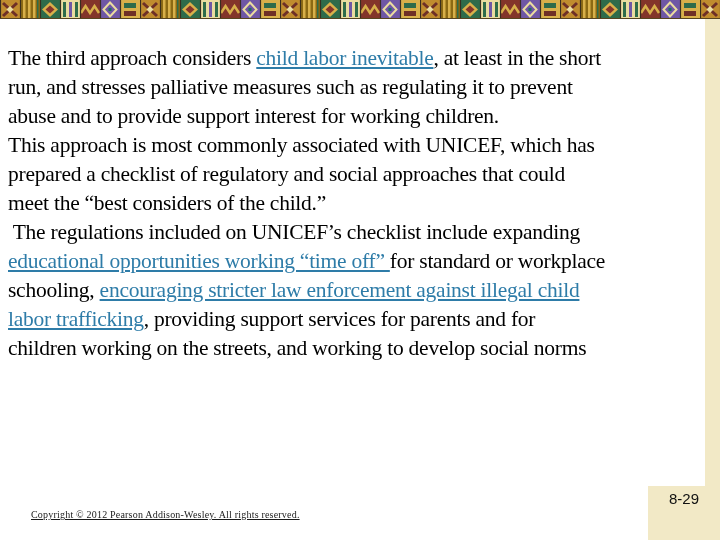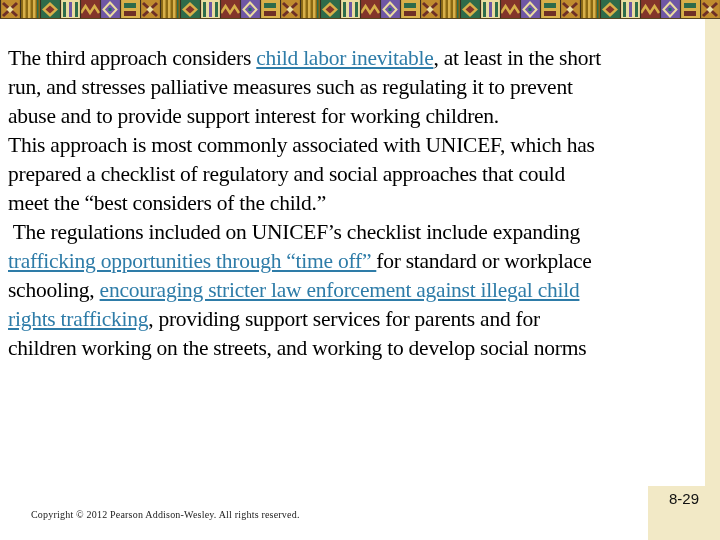--- a/index.html
+++ b/index.html
@@ -21,20 +21,21 @@
   .body-text{
     position:absolute;left:8px;top:44px;width:700px;
     font-size:21.5px;line-height:29px;letter-spacing:-0.25px;color:#000000;font-family:Liberation Serif, serif;
   }
   .line{white-space:pre;}
   .lnk{color:#2E7CA8;text-decoration:underline;cursor:pointer;}
   .footer{
     position:absolute;left:31px;top:509px;
     font-size:10px;letter-spacing:0.2px;color:#1a1a1a;
     font-family:"Liberation Serif", serif;
+    text-decoration:underline;
   }
 </style>
 </head>
 <body>
 
 <div class="kente-border">
   <svg width="720" height="19" xmlns="http://www.w3.org/2000/svg">
     <defs>
       <pattern id="kp" x="0" y="0" width="140" height="19" patternUnits="userSpaceOnUse">
         <rect x="0" y="0" width="20" height="19" fill="#C08C2E"></rect>
@@ -82,19 +83,19 @@
 </div>
 
 <div class="body-text">
   <div class="line"><span>The third approach considers </span><span class="lnk">child labor inevitable</span><span>, at least in the short</span></div>
   <div class="line"><span>run, and stresses palliative measures such as regulating it to prevent</span></div>
   <div class="line"><span>abuse and to provide support interest for working children.</span></div>
   <div class="line"><span>This approach is most commonly associated with UNICEF, which has</span></div>
   <div class="line"><span>prepared a checklist of regulatory and social approaches that could</span></div>
   <div class="line"><span>meet the “best considers of the child.”</span></div>
   <div class="line"><span> The regulations included on UNICEF’s checklist include expanding</span></div>
-  <div class="line"><span class="lnk">trafficking opportunities through “time off” </span><span>for standard or workplace</span></div>
+  <div class="line"><span class="lnk">educational opportunities working “time off” </span><span>for standard or workplace</span></div>
   <div class="line"><span>schooling, </span><span class="lnk">encouraging stricter law enforcement against illegal child</span></div>
-  <div class="line"><span class="lnk">rights trafficking</span><span>, providing support services for parents and for</span></div>
+  <div class="line"><span class="lnk">labor trafficking</span><span>, providing support services for parents and for</span></div>
   <div class="line"><span>children working on the streets, and working to develop social norms</span></div>
 </div>
 
 <div class="footer">Copyright © 2012 Pearson Addison-Wesley. All rights reserved.</div>
 
 </body></html>

